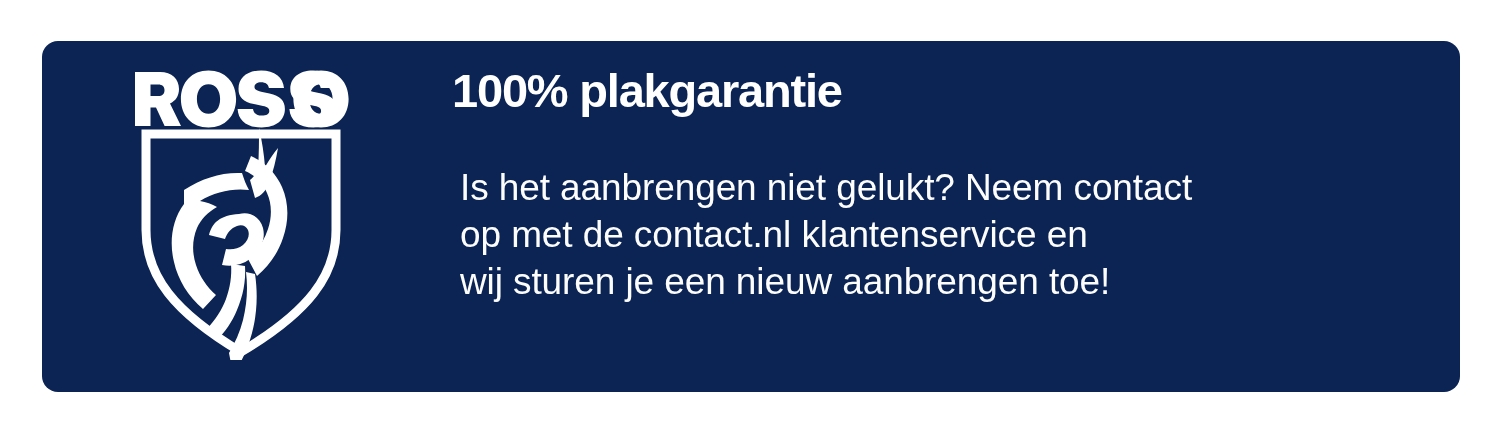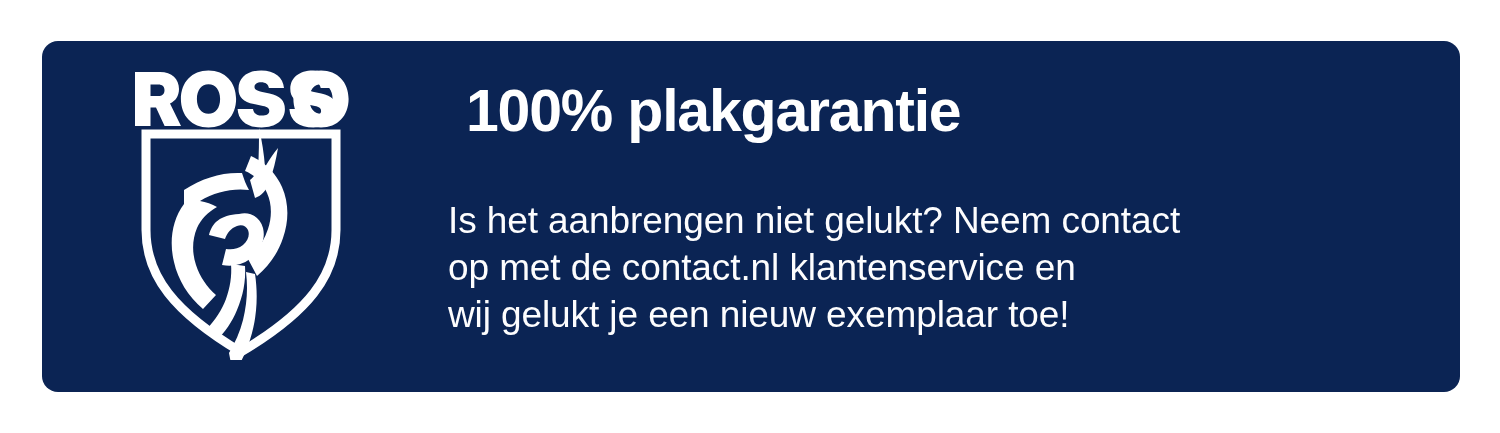--- a/index.html
+++ b/index.html
@@ -62,32 +62,32 @@
 
   
   .copy-block {
     position: absolute;
     left: 406px;         
     top: 21px;
     width: 960px;
   }
 
   .headline {
-    margin: 18px;
+    margin: 4px;
     color: #ffffff;
     font-family: "Liberation Sans", sans-serif;
-    font-size: 59px;
+    font-size: 47px;
     font-weight: 700;
     line-height: 1.06;
     letter-spacing: -1.2px;
     white-space: nowrap;
   }
 
   .body-copy {
-    margin: 0;
+    margin: 12px;
     padding-top: 36px;
     color: #fdfdfe;
     font-family: "Liberation Sans", sans-serif;
     font-size: 37px;
     font-weight: 400;
     line-height: 47px;
     letter-spacing: -0.1px;
   }
   .body-copy .copy-line {
     display: block;
@@ -159,18 +159,18 @@
         </g>
       </svg>
 
     </div>
 
     <div class="copy-block">
       <h2 class="headline">100% plakgarantie</h2>
       <p class="body-copy">
         <span class="copy-line">Is het aanbrengen niet gelukt? Neem contact</span>
         <span class="copy-line">op met de contact.nl klantenservice en</span>
-        <span class="copy-line">wij gelukt je een nieuw exemplaar toe!</span>
+        <span class="copy-line">wij sturen je een nieuw aanbrengen toe!</span>
       </p>
     </div>
 
   </div>
 </div>
 
 </body></html>

